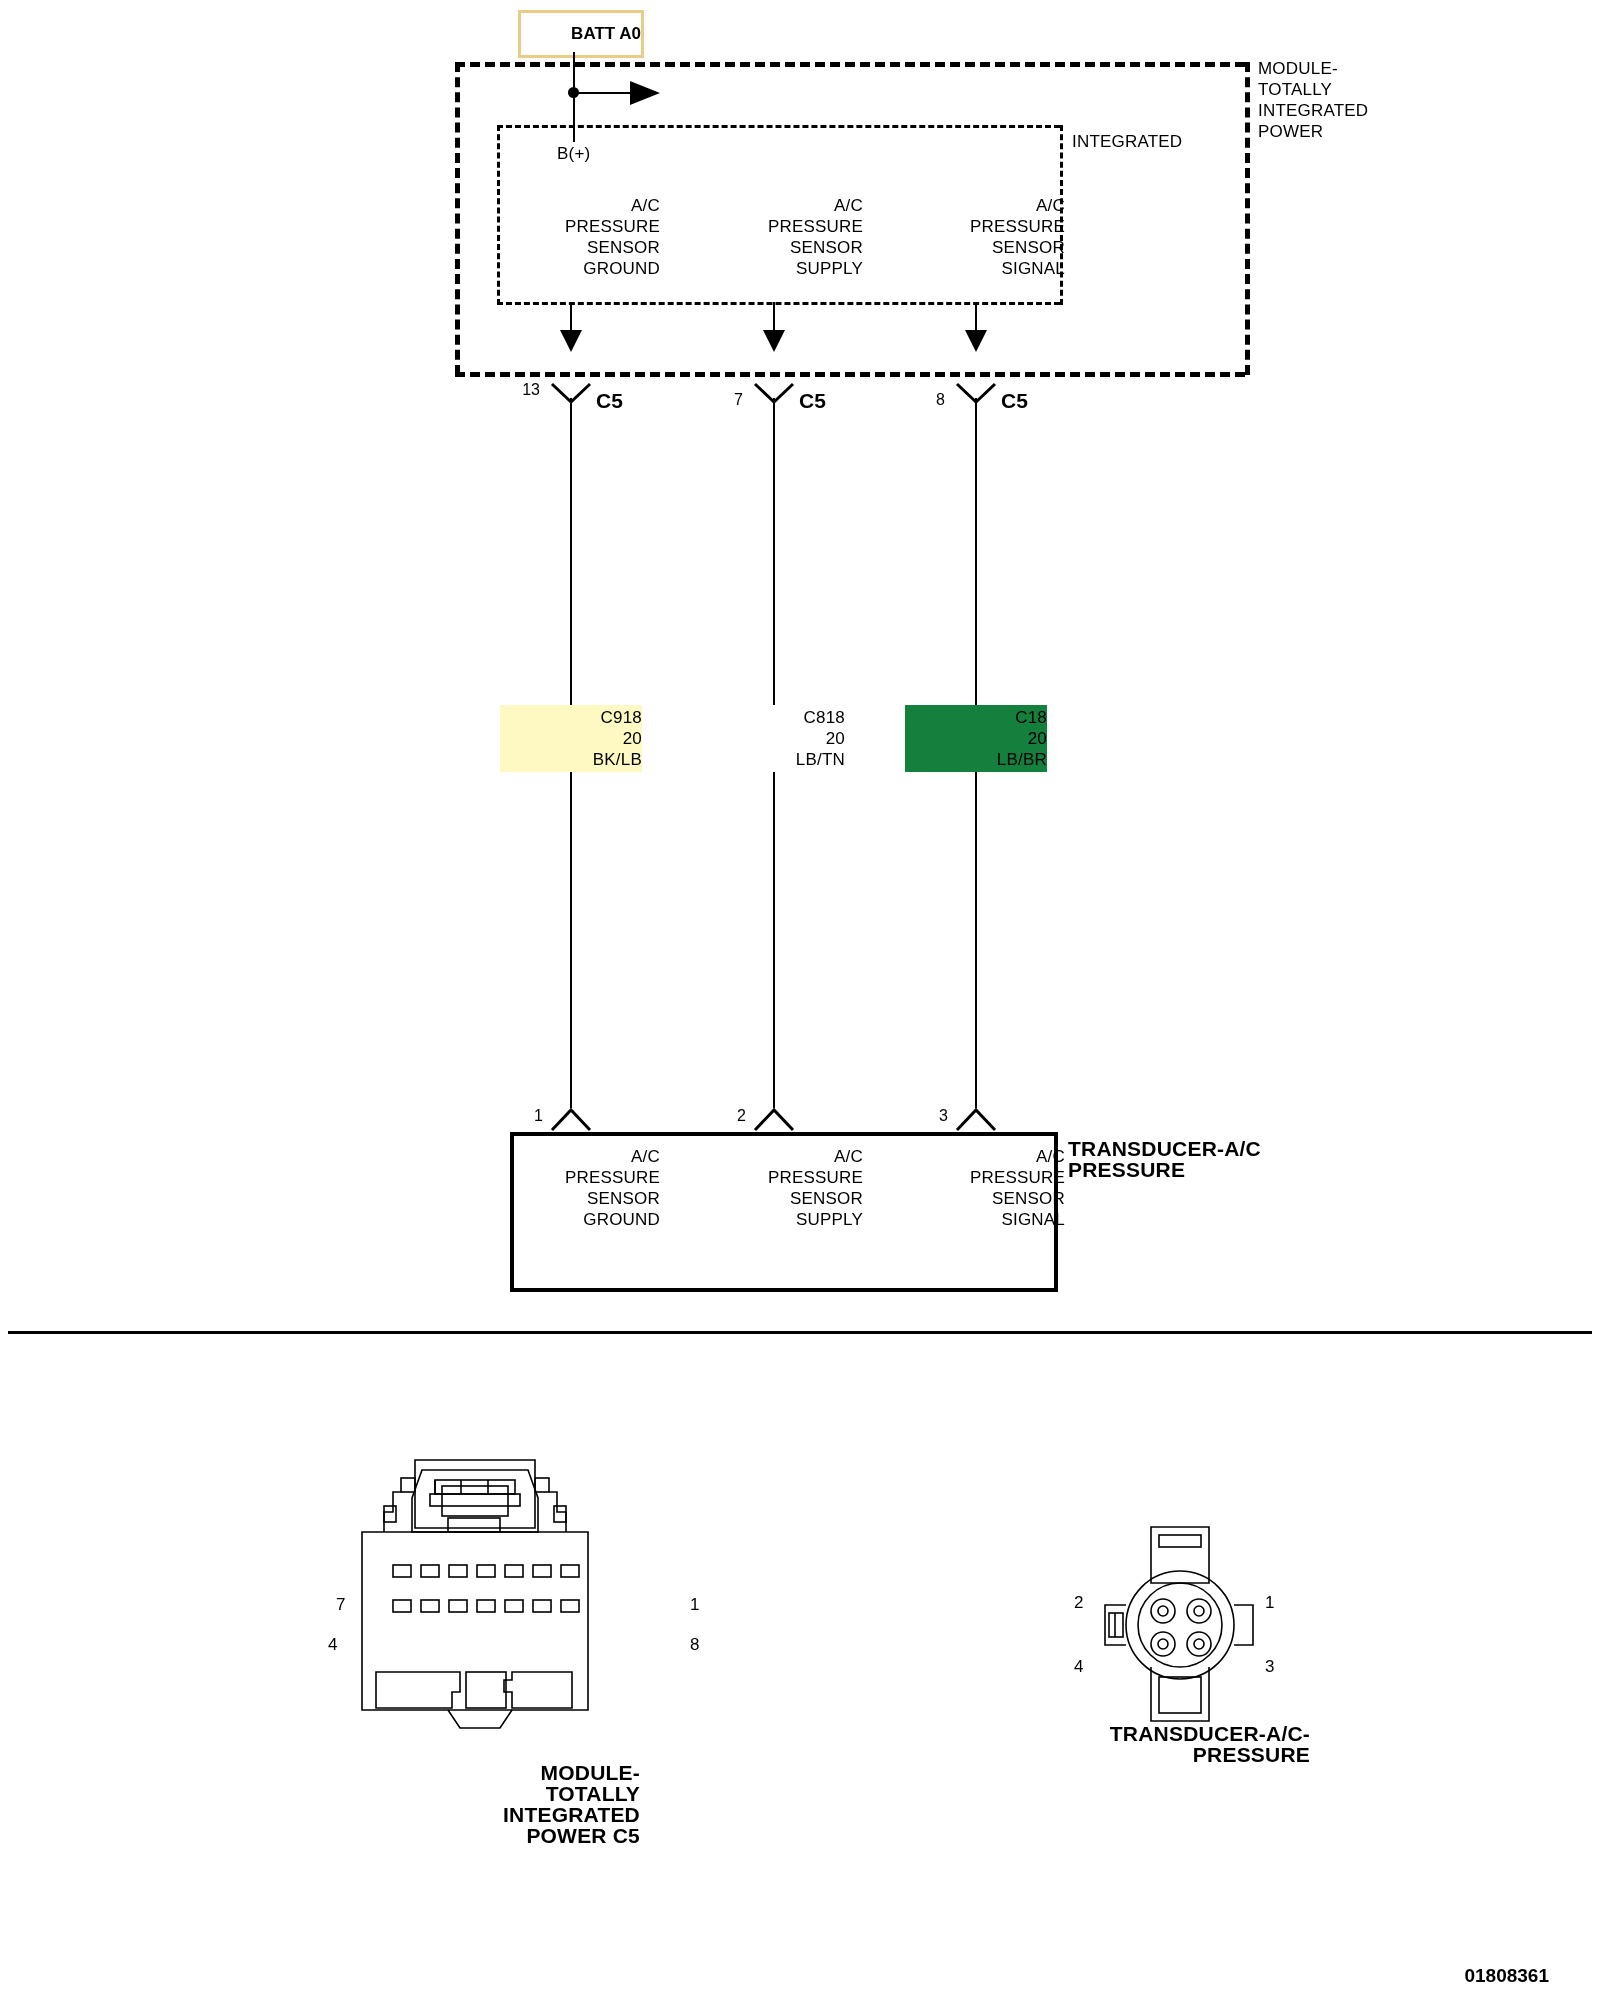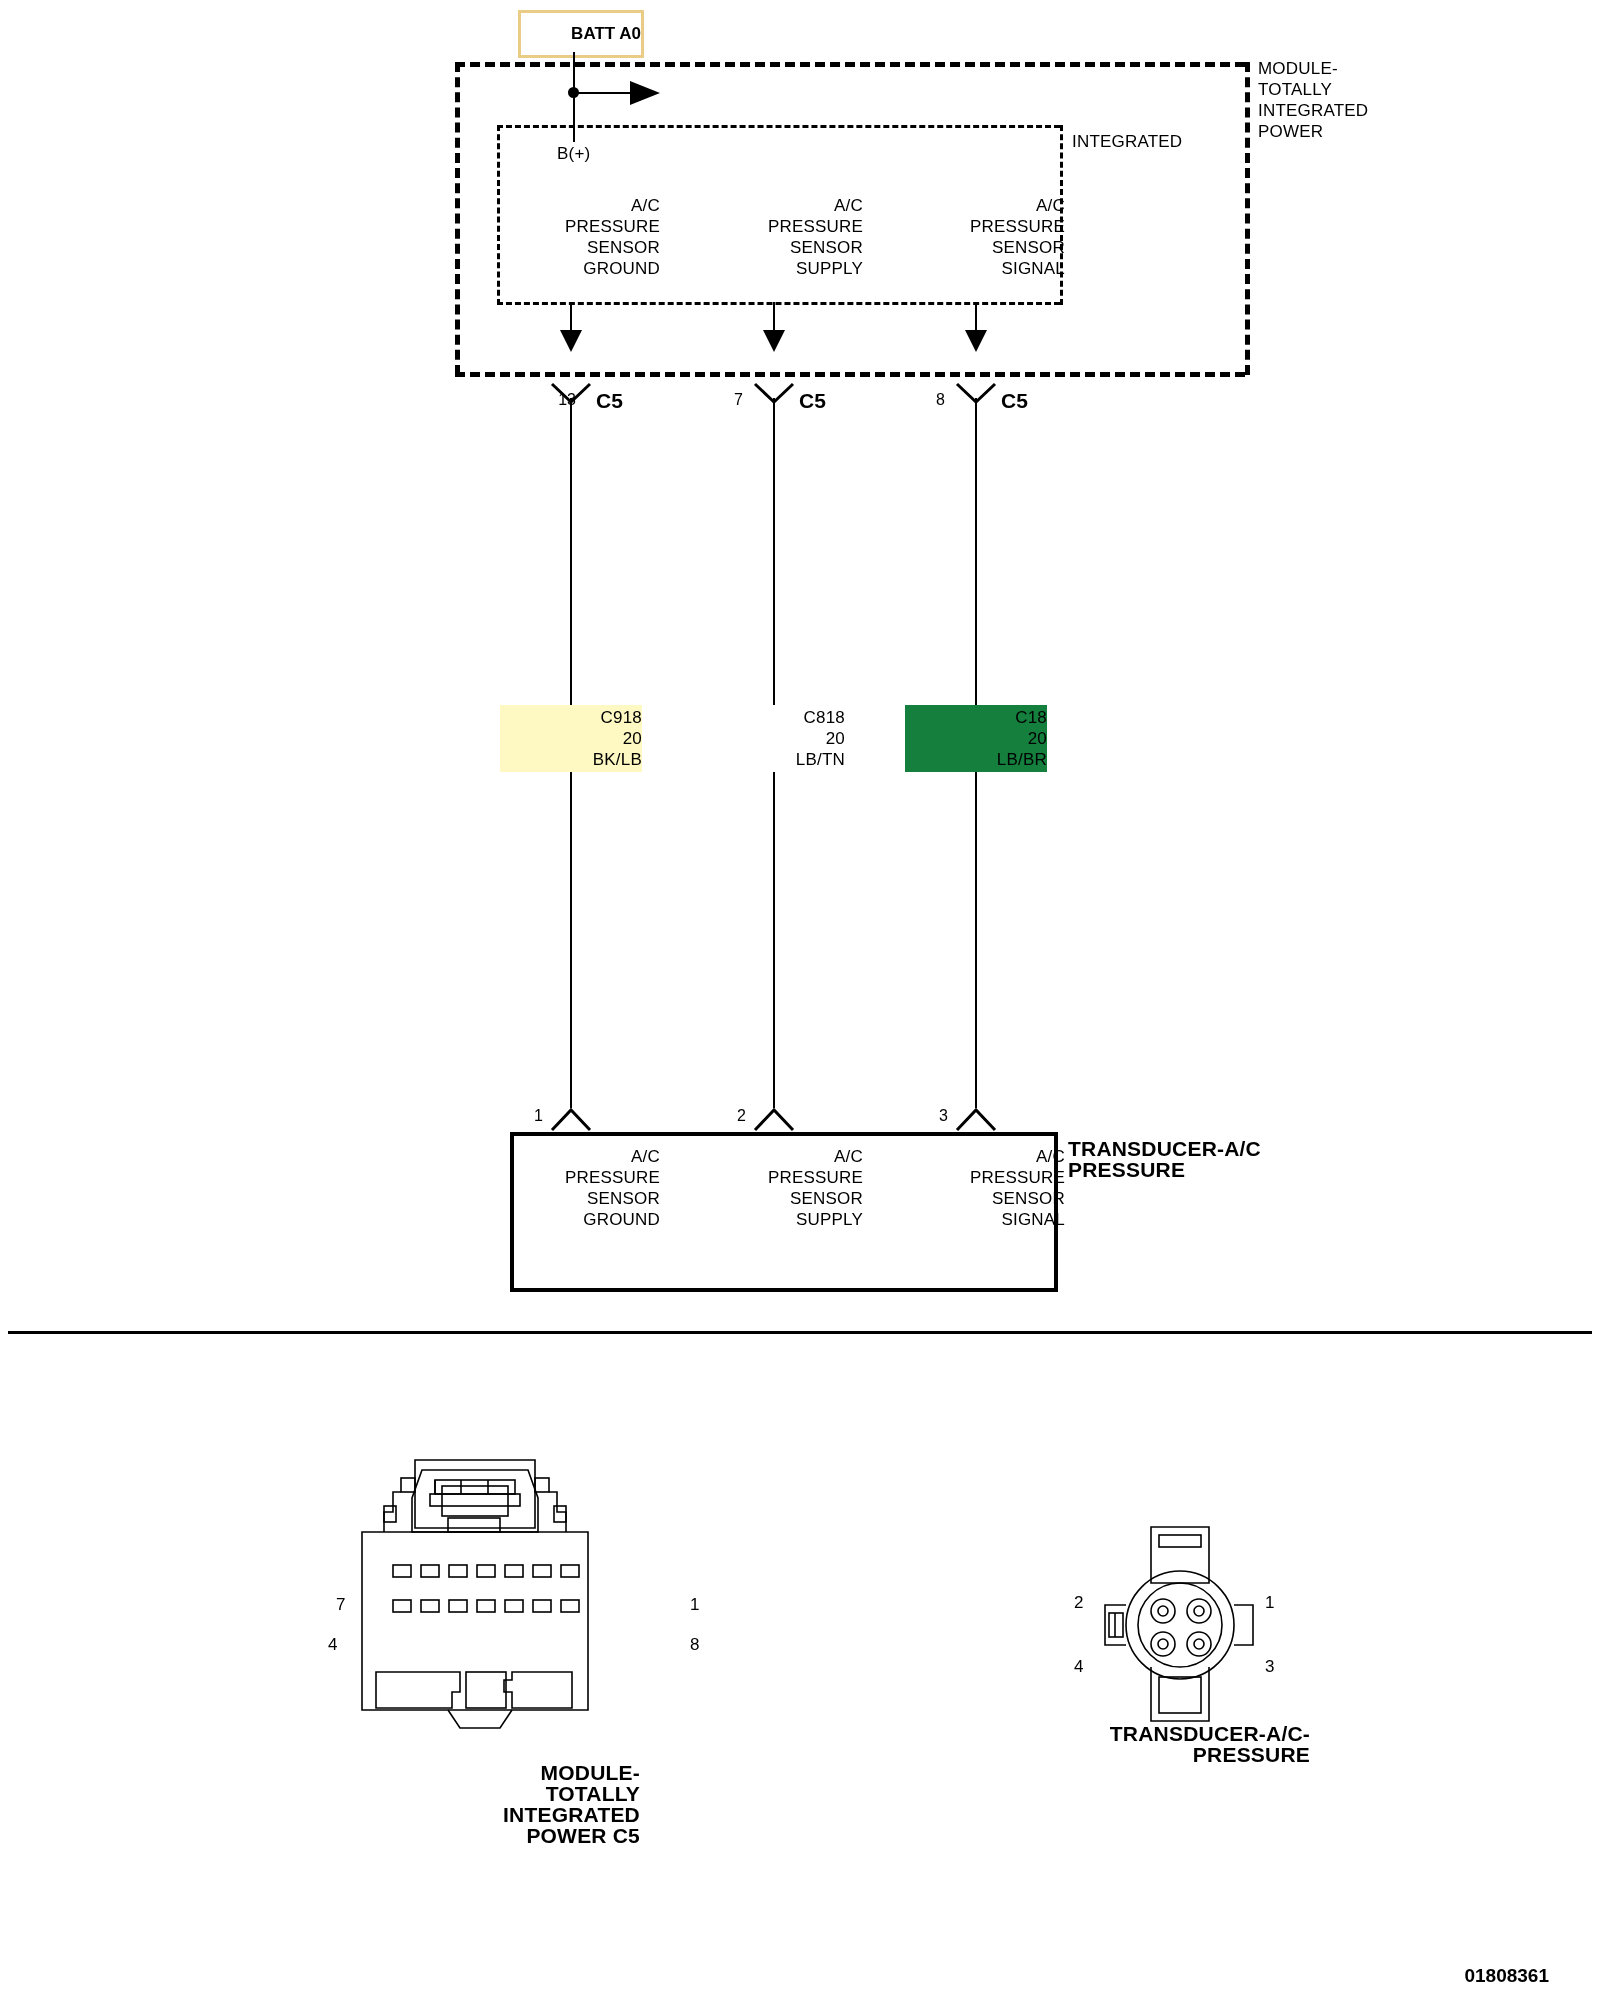--- a/index.html
+++ b/index.html
@@ -100,21 +100,21 @@
   <polygon points="2,0 24,0 13,22" fill="#000"></polygon>
 </svg>
 <div class="abs ln-v" style="left:975px;top:302px;height:40px;"></div>
 <svg class="abs" style="left:963px;top:330px;" width="26" height="26" viewBox="0 0 26 26">
   <polygon points="2,0 24,0 13,22" fill="#000"></polygon>
 </svg>
 
 <svg class="abs" style="left:550px;top:382px;" width="42" height="34" viewBox="0 0 42 34">
   <path d="M2,2 L21,20 L40,2" stroke="#000" stroke-width="3" fill="none"></path>
 </svg>
-<div class="abs txt-sm" style="left:540px;top:390px;transform:translateX(-100%);margin-left:36px;">13</div>
+<div class="abs txt-sm" style="left:540px;top:380px;transform:translateX(-100%);">13</div>
 <div class="abs txt-b" style="left:596px;top:390px;">C5</div>
 
 <svg class="abs" style="left:753px;top:382px;" width="42" height="34" viewBox="0 0 42 34">
   <path d="M2,2 L21,20 L40,2" stroke="#000" stroke-width="3" fill="none"></path>
 </svg>
 <div class="abs txt-sm" style="left:743px;top:390px;transform:translateX(-100%);">7</div>
 <div class="abs txt-b" style="left:799px;top:390px;">C5</div>
 
 <svg class="abs" style="left:955px;top:382px;" width="42" height="34" viewBox="0 0 42 34">
   <path d="M2,2 L21,20 L40,2" stroke="#000" stroke-width="3" fill="none"></path>

